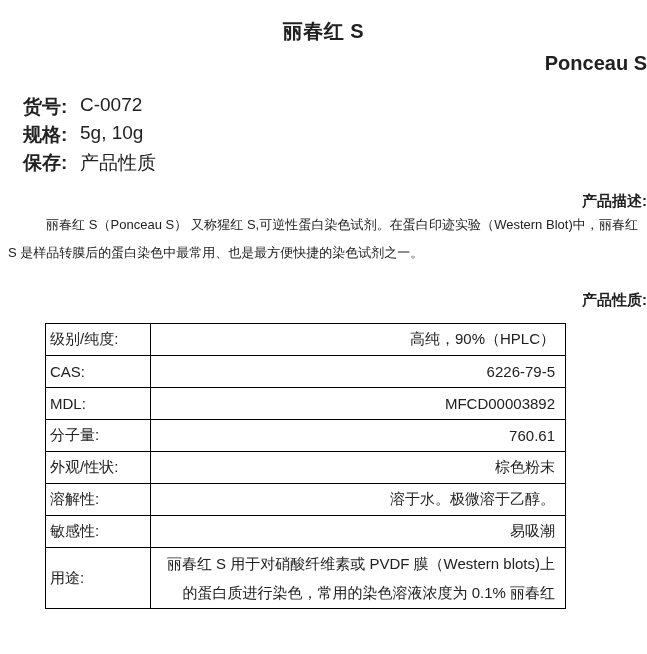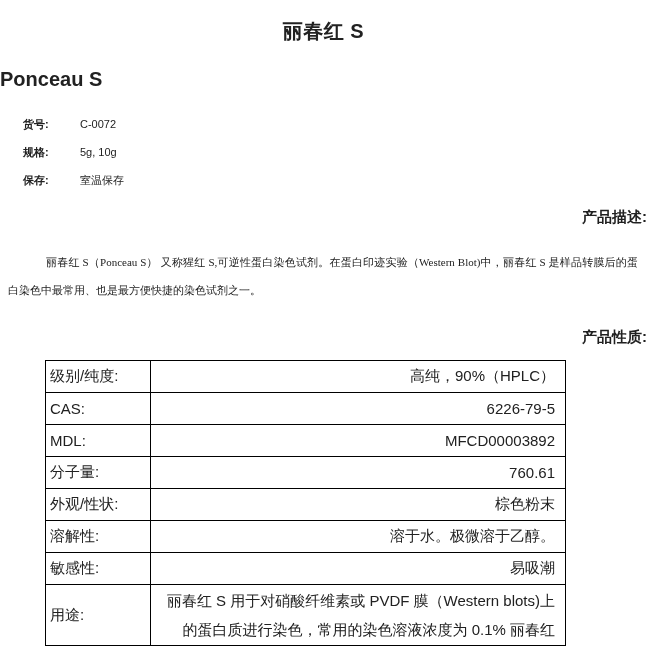--- a/index.html
+++ b/index.html
@@ -18,56 +18,55 @@
     position: relative;
   }
   .title-zh {
     text-align: center;
     font-size: 20px;
     font-weight: bold;
     padding-top: 18px;
     letter-spacing: 0.5px;
   }
   .title-en {
-    text-align: left;
+    text-align: right;
     font-size: 20px;
     font-weight: bold;
-    margin-top: 23px;
+    margin-top: 7px;
   }
   .info-block {
     margin: 19px 0 0 23px;
   }
   .info-row {
     display: flex;
-    align-items: center;
+    align-items: flex-start;
     height: 28px;
-    font-size: 11px;
+    font-size: 19px;
   }
   .info-label {
     font-weight: bold;
     width: 57px;
     flex: 0 0 57px;
   }
   .info-value {
     font-weight: normal;
   }
   .section-heading {
     font-size: 15px;
     font-weight: bold;
     margin-left: 23px;
     text-align: right;
   }
   .desc-heading { margin-top: 14px; }
   .description-text {
-    margin: 21px 9px 0 8px;
-    font-size: 11px;
+    margin: 0 9px 0 8px;
+    font-size: 13px;
     line-height: 28px;
     text-indent: 38px;
     text-align: justify;
-    font-family: Liberation Serif, serif;
   }
   .props-heading { margin-top: 24px; }
   .props-table {
     border-collapse: collapse;
     margin: 13px 0 0 45px;
     width: 521px;
     table-layout: fixed;
   }
   .props-table td {
     border: 1.5px solid #000000;
@@ -104,21 +103,21 @@
     <div class="info-row">
       <span class="info-label">货号:</span>
       <span class="info-value">C-0072</span>
     </div>
     <div class="info-row">
       <span class="info-label">规格:</span>
       <span class="info-value">5g, 10g</span>
     </div>
     <div class="info-row">
       <span class="info-label">保存:</span>
-      <span class="info-value">室温保存</span>
+      <span class="info-value">产品性质</span>
     </div>
   </div>
 
   <div class="section-heading desc-heading">产品描述:</div>
   <div class="description-text">丽春红 S（Ponceau S） 又称猩红 S,可逆性蛋白染色试剂。在蛋白印迹实验（Western Blot)中，丽春红 S 是样品转膜后的蛋白染色中最常用、也是最方便快捷的染色试剂之一。</div>
 
   <div class="section-heading props-heading">产品性质:</div>
 
   <table class="props-table">
     <tbody>

